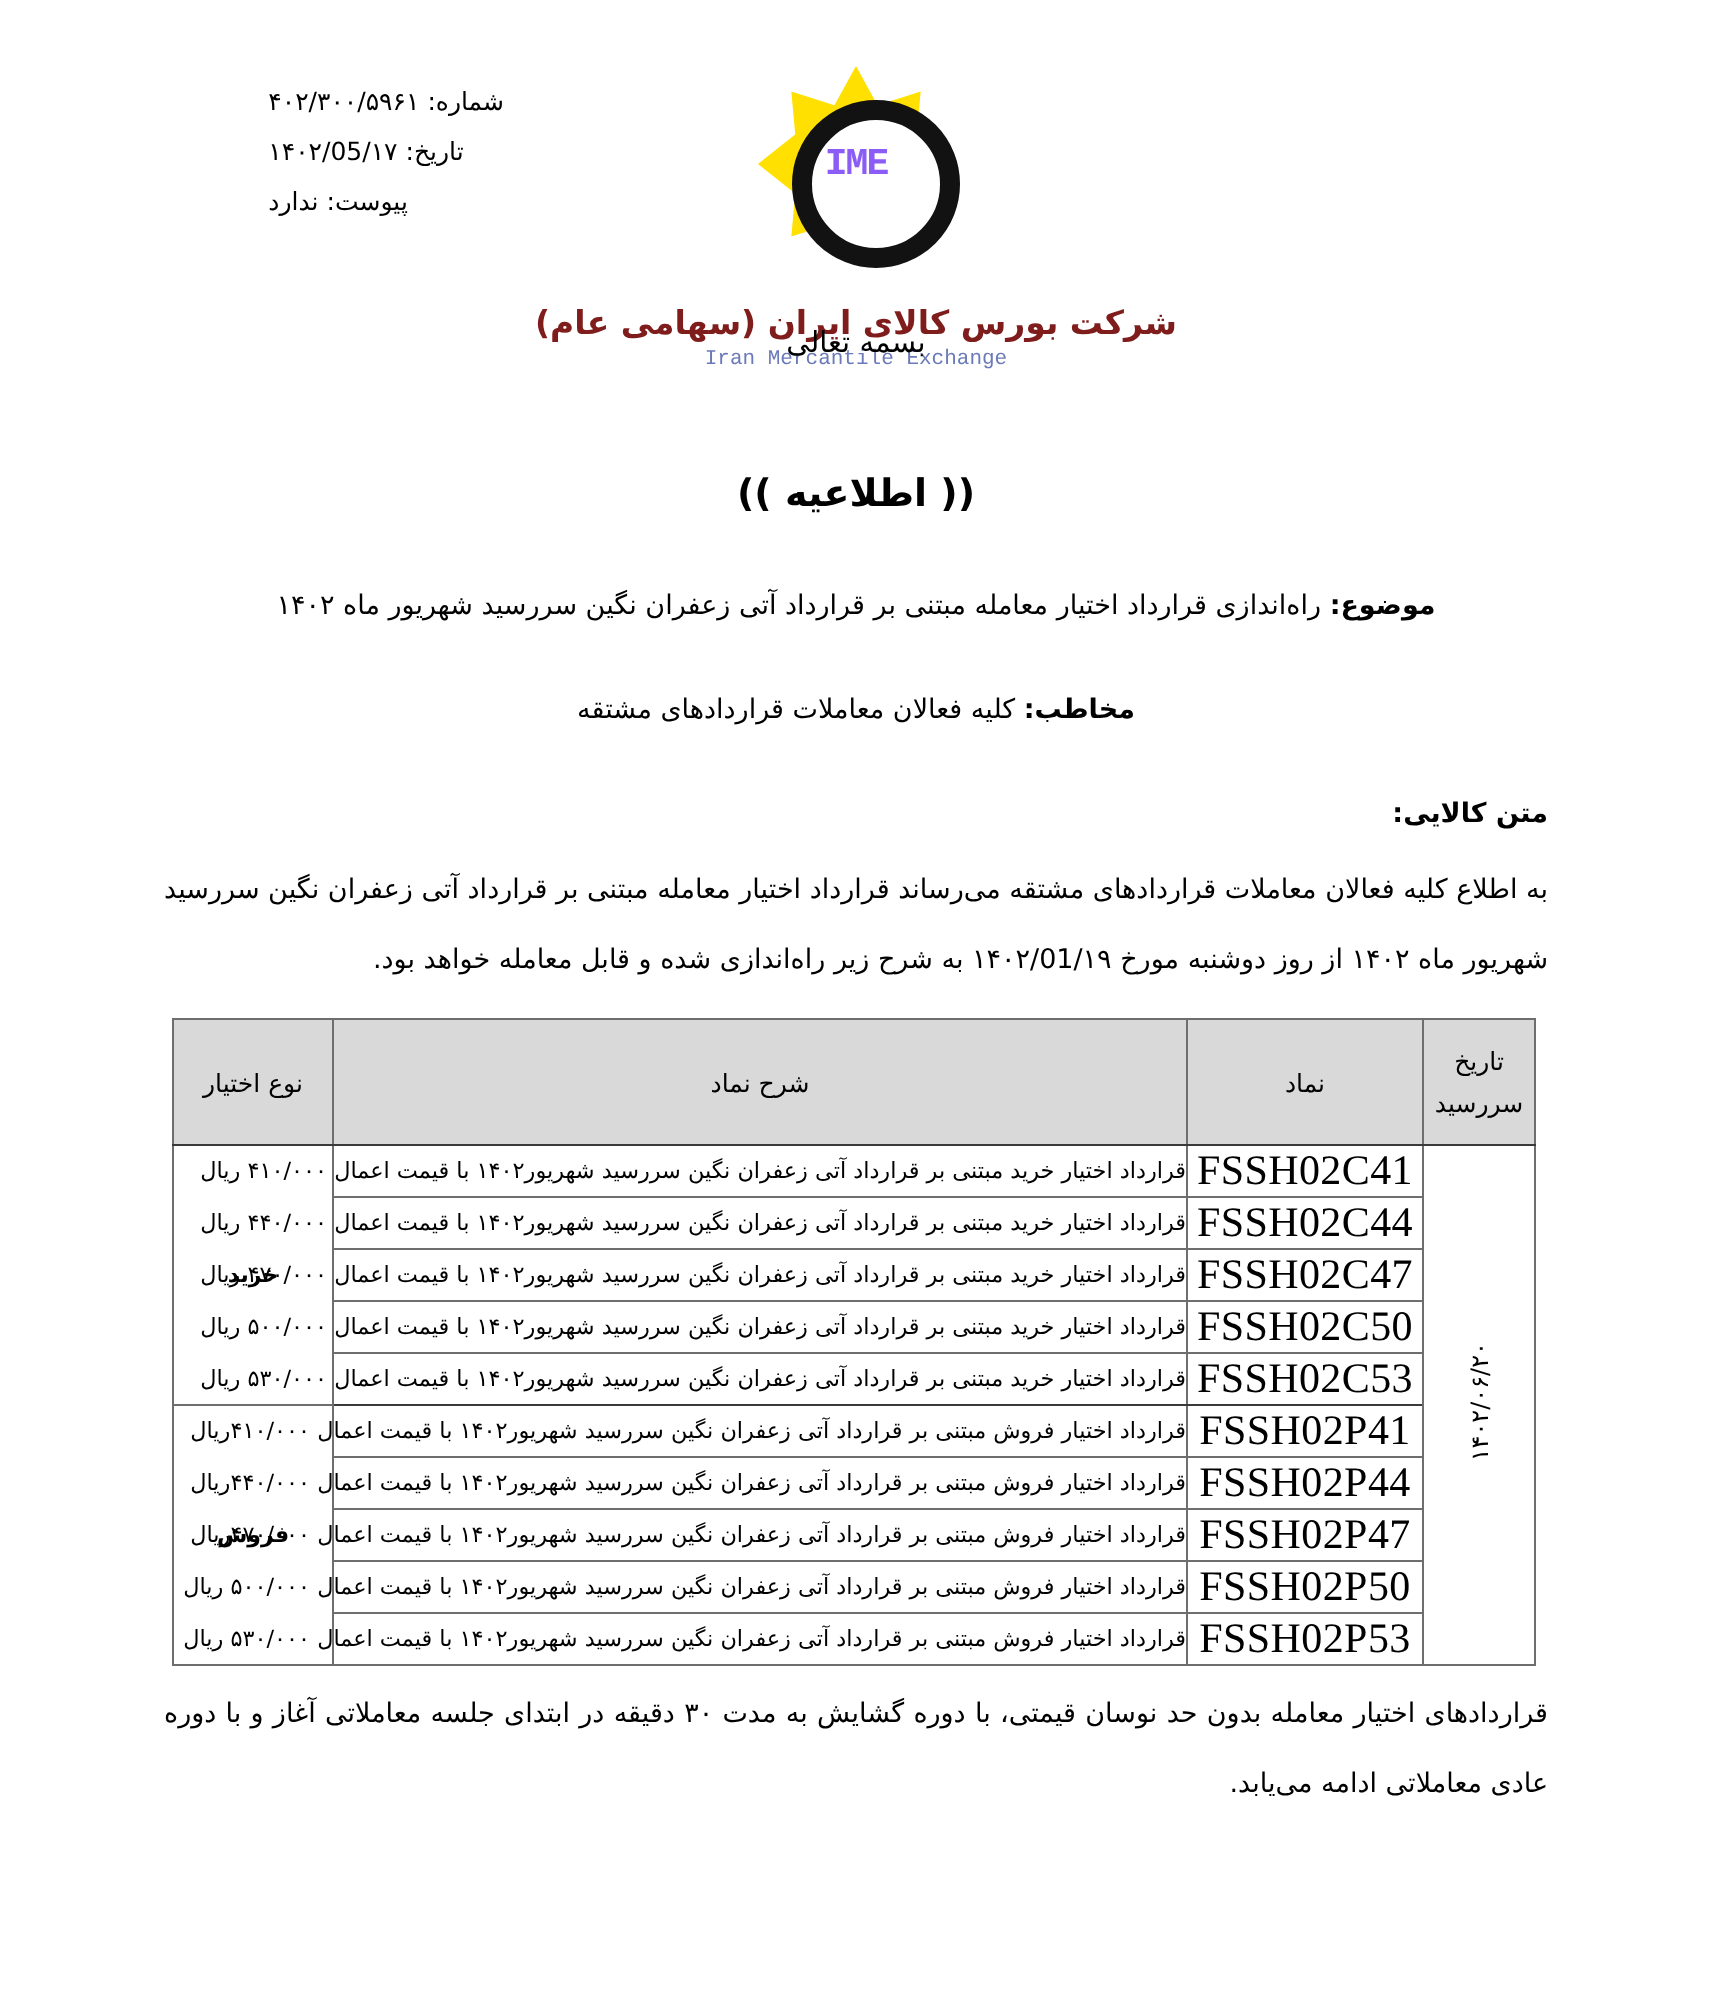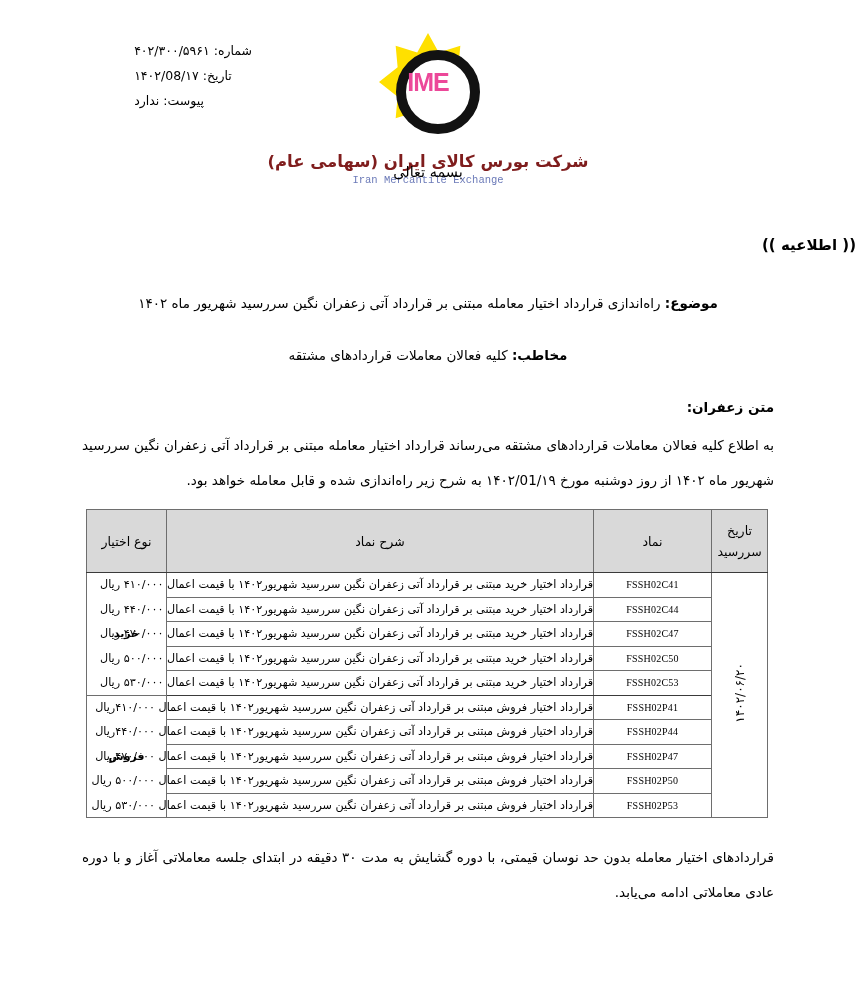--- a/index.html
+++ b/index.html
@@ -80,25 +80,25 @@
     border: 10px solid #121212;
     border-radius: 50%;
     background: #ffffff;
     box-sizing: content-box;
   }
   .logo-letters {
     position: absolute;
     left: 50%;
     top: 50%;
     transform: translate(-50%, -50%);
-    font-family: Liberation Sans, sans-serif;
-    font-weight: bold;
-    font-size: 25px;
+    font-family: Liberation Mono, monospace;
+    font-weight: bold;
+    font-size: 19px;
     letter-spacing: -1px;
-    color: #ec4899;
+    color: #8b5cf6;
     direction: ltr;
   }
   .company-fa {
     margin-top: 20px;
     font-size: 16.5px;
     font-weight: bold;
     color: #7f1d1d;
     letter-spacing: 0px;
   }
   .company-en {
@@ -118,21 +118,22 @@
     text-align: center;
     font-size: 14.5px;
   }
 
   
   .notice-title {
     position: absolute;
     top: 236px;
     left: 0;
     right: 0;
-    font-size: 15px;
+    text-align: center;
+    font-size: 19px;
     font-weight: bold;
     letter-spacing: 1px;
   }
 
   
   .content {
     position: absolute;
     top: 286px;
     right: 82px;
     left: 82px;
@@ -199,21 +200,21 @@
   .vert-date {
     writing-mode: vertical-rl;
     transform: rotate(180deg);
     font-size: 12px;
     white-space: nowrap;
     display: inline-block;
     letter-spacing: 0.5px;
   }
   td.cell-sym {
     font-family: "Liberation Serif", "DejaVu Serif", serif;
-    font-size: 10px;
+    font-size: 21px;
     height: 23.5px;
     direction: ltr;
     letter-spacing: 0.2px;
   }
   td.cell-desc {
     font-size: 11.2px;
     padding: 0 6px;
     white-space: nowrap;
     text-align: center;
   }
@@ -251,21 +252,21 @@
 
 <div class="page">
 
   <div class="meta">
     <span class="meta-row">
       <span class="meta-label">شماره:</span>
       <span class="meta-value">۴۰۲/۳۰۰/۵۹۶۱</span>
     </span>
     <span class="meta-row">
       <span class="meta-label">تاریخ:</span>
-      <span class="meta-value">۱۴۰۲/08/۱۷</span>
+      <span class="meta-value">۱۴۰۲/05/۱۷</span>
     </span>
     <span class="meta-row">
       <span class="meta-label">پیوست:</span>
       <span class="meta-value">ندارد</span>
     </span>
   </div>
 
   <div class="logo-block">
     <div class="logo-mark">
       <div class="logo-star"></div>
@@ -285,21 +286,21 @@
     <div class="field-line">
       <span class="field-label">موضوع:</span>
       <span class="field-value">راه‌اندازی قرارداد اختیار معامله مبتنی بر قرارداد آتی زعفران نگین سررسید شهریور ماه ۱۴۰۲</span>
     </div>
 
     <div class="field-line">
       <span class="field-label">مخاطب:</span>
       <span class="field-value">کلیه فعالان معاملات قراردادهای مشتقه</span>
     </div>
 
-    <div class="section-label">متن زعفران:</div>
+    <div class="section-label">متن کالایی:</div>
 
     <p class="body-para">به اطلاع کلیه فعالان معاملات قراردادهای مشتقه می‌رساند قرارداد اختیار معامله مبتنی بر قرارداد آتی زعفران نگین سررسید شهریور ماه ۱۴۰۲ از روز دوشنبه مورخ ۱۴۰۲/01/۱۹ به شرح زیر راه‌اندازی شده و قابل معامله خواهد بود.</p>
   </div>
 
   <div class="table-wrap">
     <table class="sym-table">
       <colgroup>
         <col class="col-date">
         <col class="col-sym">
         <col class="col-desc">

